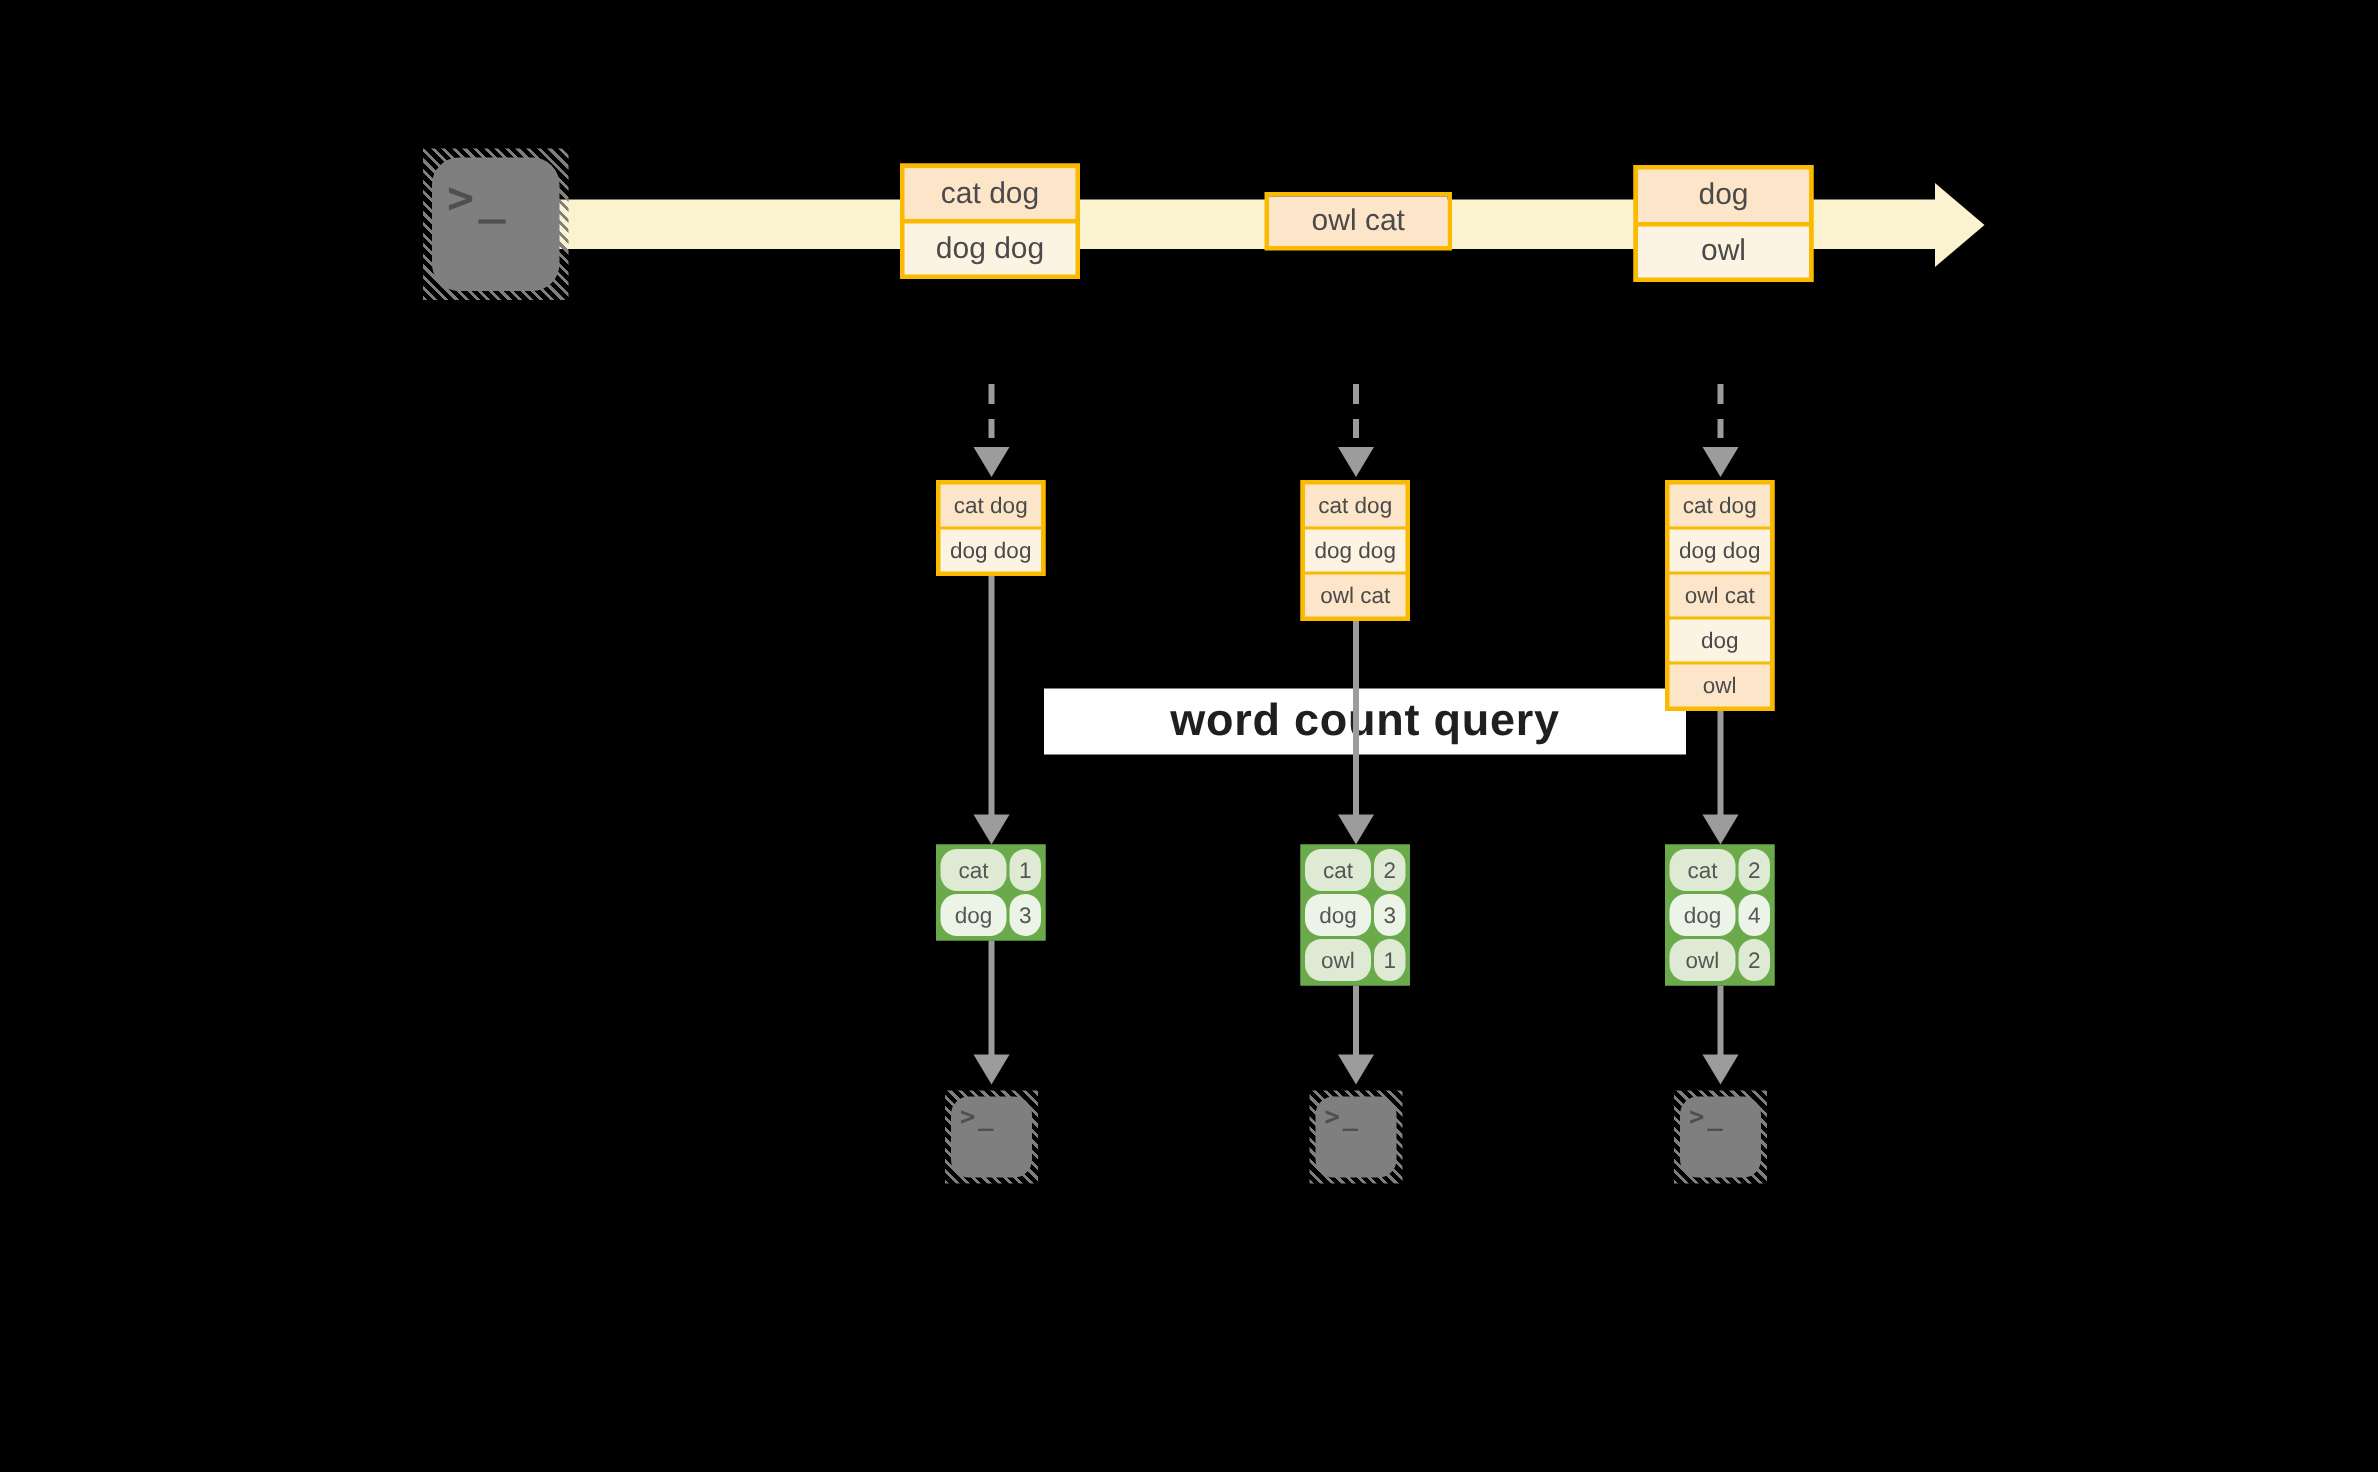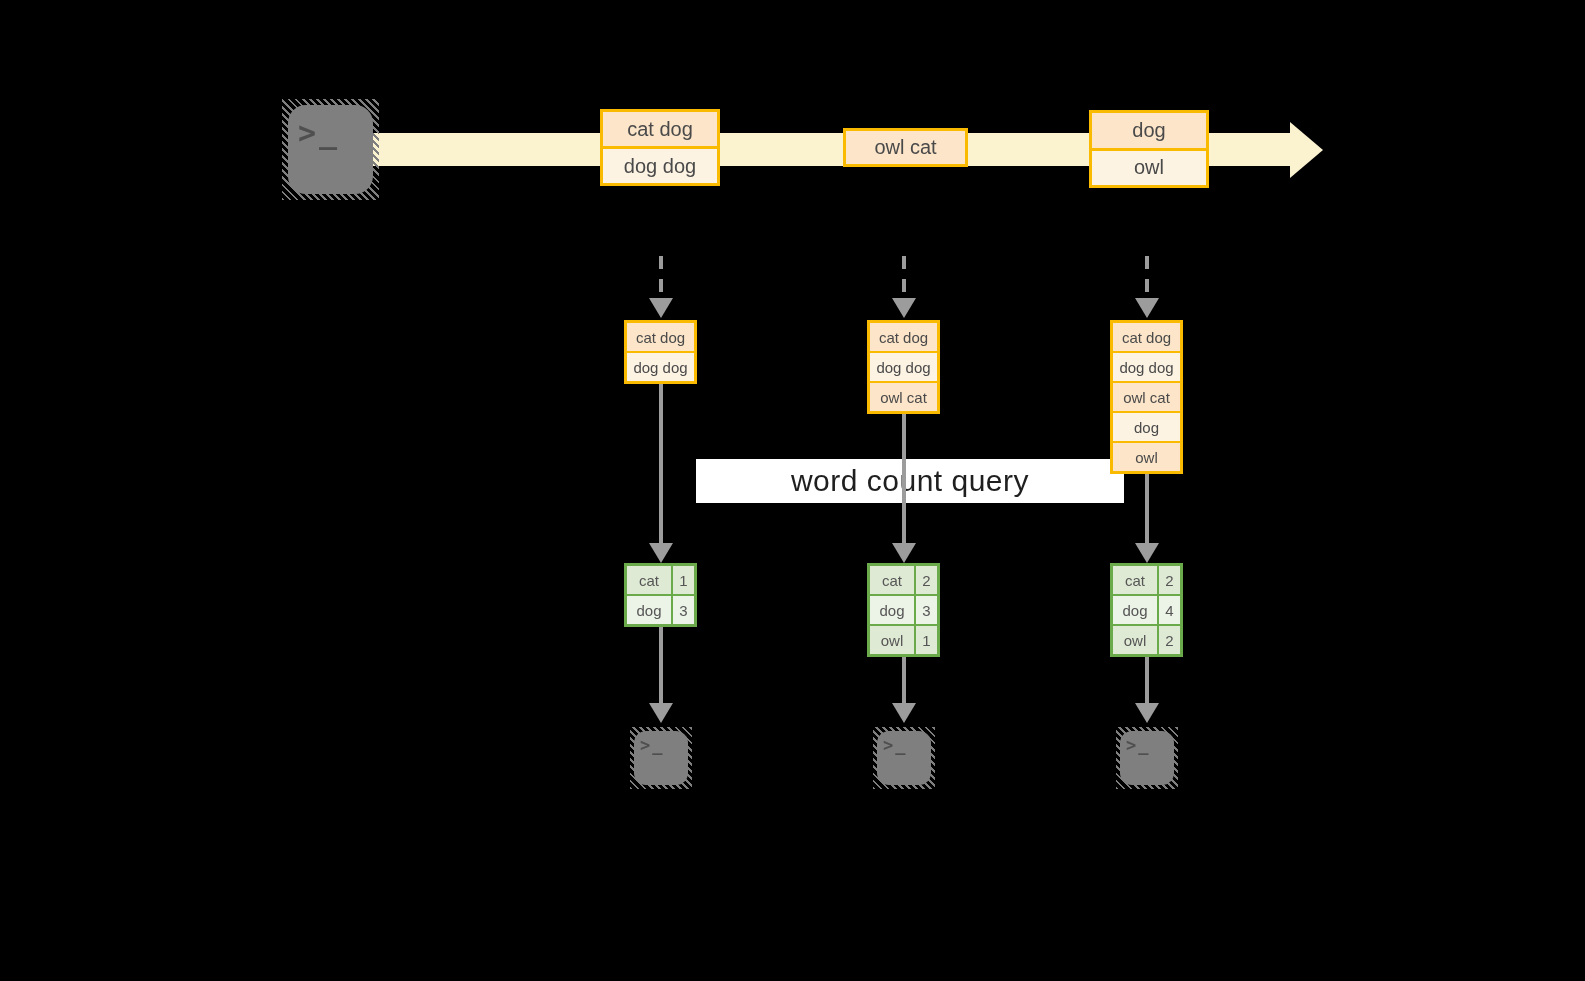--- a/index.html
+++ b/index.html
@@ -45,37 +45,37 @@
   .buf-row { height:28px; display:flex; align-items:center; justify-content:center;
     font-size:15px; color:var(--text-dark,#4a4a4a); }
   .buf-row.alt-a { background:var(--fill-a,#fce5c9); }
   .buf-row.alt-b { background:var(--fill-b,#fdf3e3); }
 
   
   .count-table { position:absolute; z-index:3; box-sizing:border-box; width:73px;
     background:var(--tbl-border,#6aaa4b); border:3px solid var(--tbl-border,#6aaa4b);
     display:grid; grid-template-columns:44px 21px; gap:2px; }
   .count-cell { height:28px; display:flex; align-items:center; justify-content:center;
-    font-size:15px; color:#565656; }
+    font-size:15px; color:#565656;border-radius:11px; }
   .count-cell.alt-a { background:var(--tfill-a,#dfead4); }
   .count-cell.alt-b { background:var(--tfill-b,#ecf3e7); }
 
   
   .v-line { position:absolute; width:4px; background:var(--arrow,#9c9c9c); z-index:2; }
   .v-dash { position:absolute; width:4px; z-index:2;
     background:repeating-linear-gradient(180deg, var(--arrow,#9c9c9c) 0 13px, transparent 13px 23px); }
   .v-head { position:absolute; width:0; height:0; z-index:2;
     border-left:12px solid transparent; border-right:12px solid transparent;
     border-top:20px solid var(--arrow,#9c9c9c); }
 
   
   #query-label-band { position:absolute; left:696px; top:459px; width:428px; height:44px;
     background:var(--label-bg,#fff); z-index:1;
     display:flex; align-items:center; justify-content:center; }
-  #query-label { font-size:30px; color:var(--label-text,#1f1f1f); letter-spacing:0.5px; }
+  #query-label { font-size:30px; color:var(--label-text,#1f1f1f); letter-spacing:0.5px;font-weight:bold; }
 </style>
 </head>
 <body>
 
 <div id="canvas" style="--bg: #000000; --band: #fbf2d0; --rec-border: #f9ba00; --fill-a: #fce5c9; --fill-b: #fdf3e3; --tbl-border: #6aaa4b; --tfill-a: #dfead4; --tfill-b: #ecf3e7; --arrow: #9c9c9c; --term-gray: #7f7f7f; --label-bg: #ffffff; --text-dark: #4a4a4a; --label-text: #1f1f1f;">
 
   <div class="term-icon term-big">
     <div class="inner"></div>
     <div class="glyph">&gt;_</div>
   </div>

